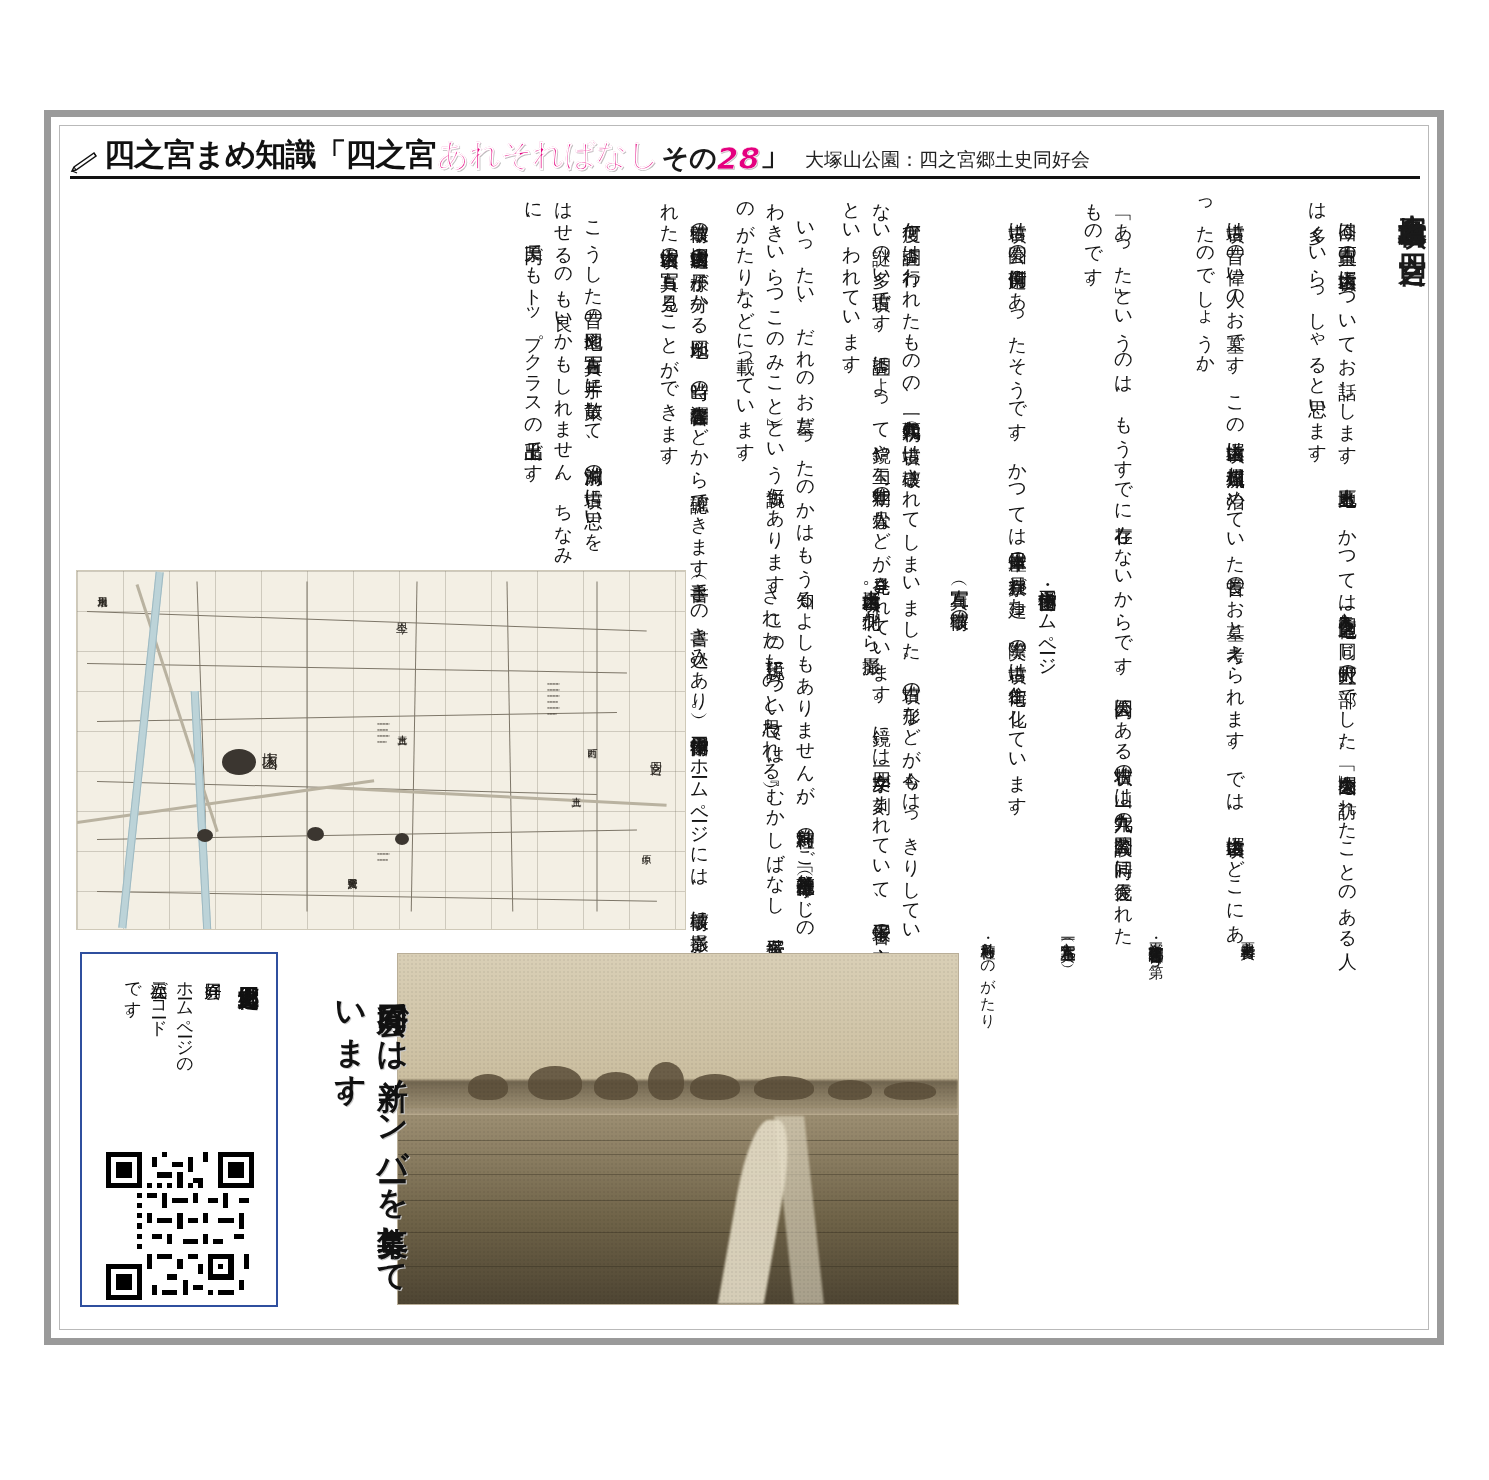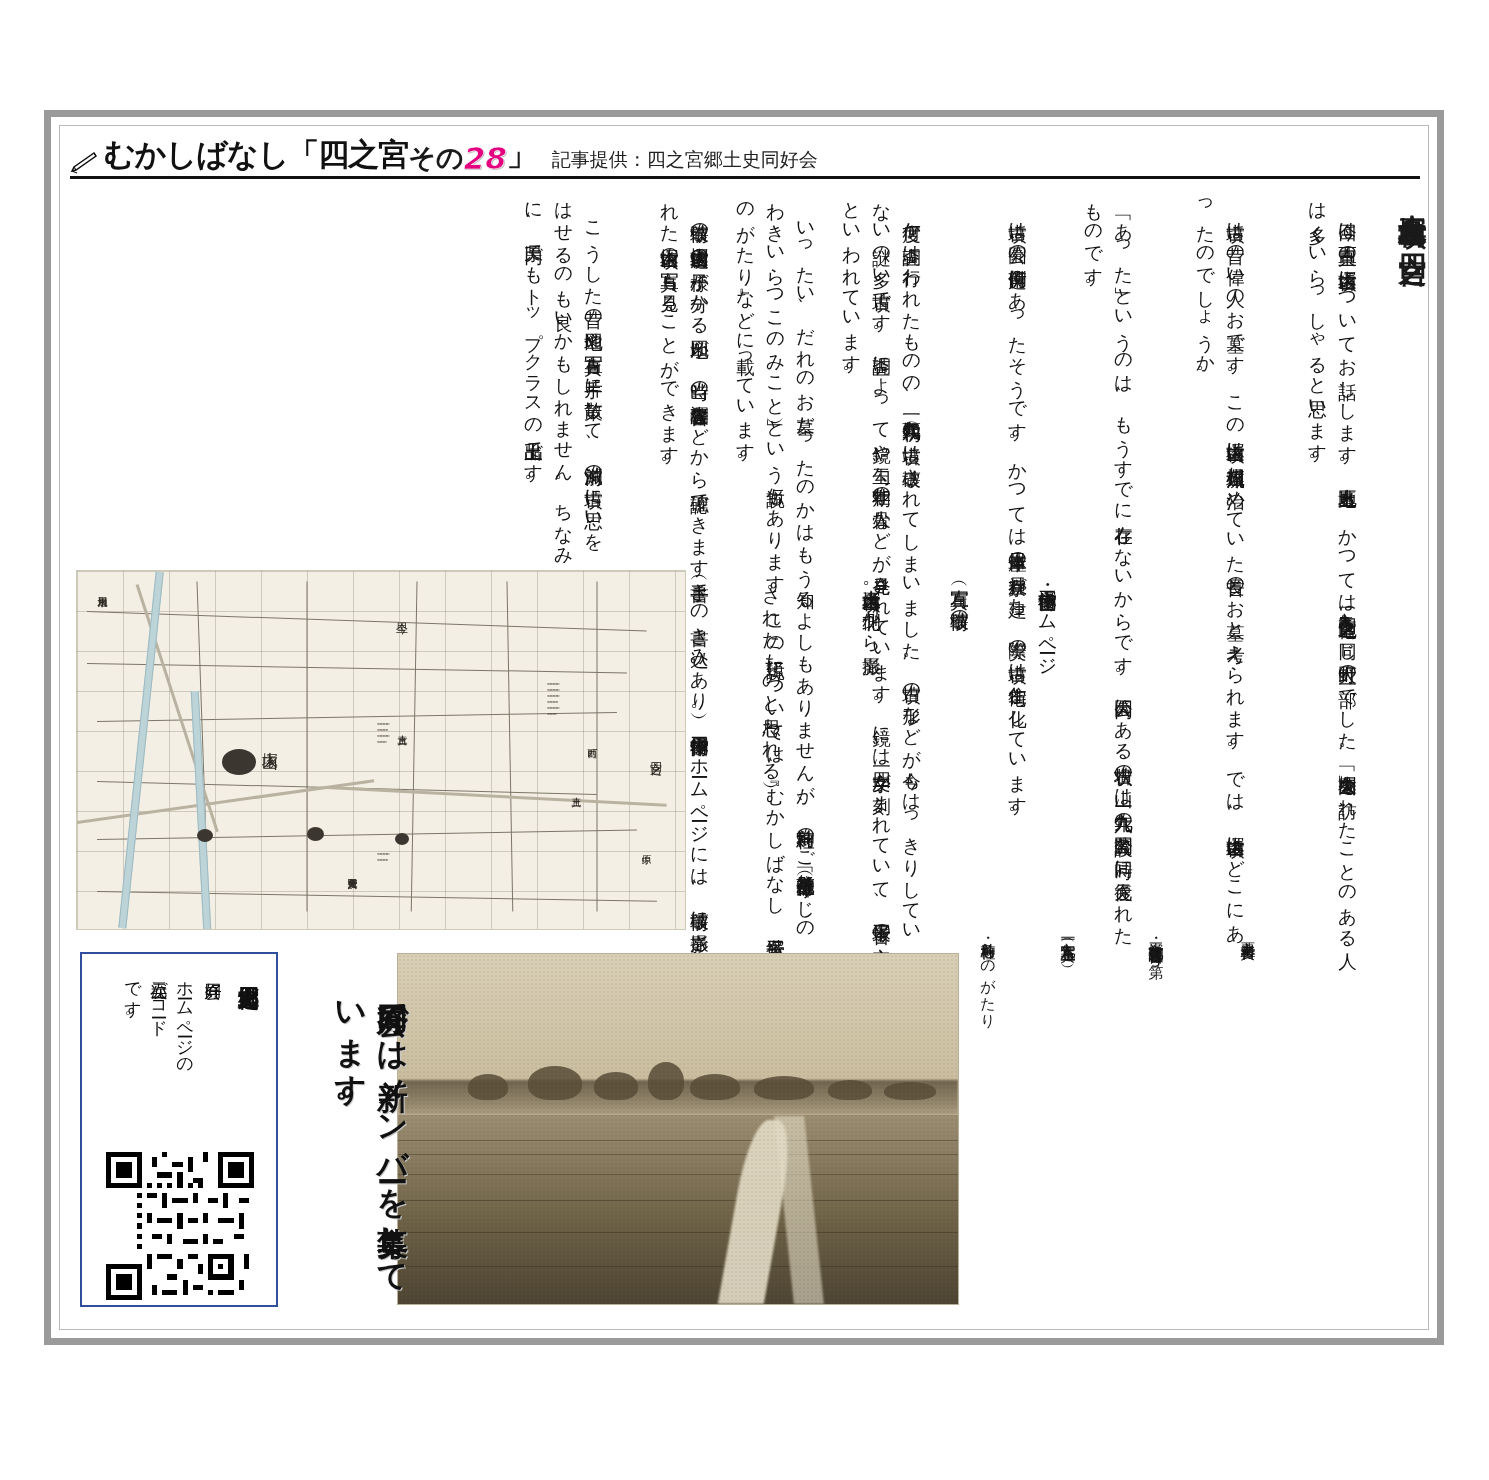--- a/index.html
+++ b/index.html
@@ -317,25 +317,26 @@
 
   <div class="header">
     <span class="pencil-icon">
       <svg viewBox="0 0 30 26" width="30" height="26">
         <path d="M2 21 L6 20 L26 6 L24 3 L4 17 Z" fill="#ffffff" stroke="#111" stroke-width="1.4"></path>
         <path d="M4 17 L6 20" stroke="#111" stroke-width="1.2"></path>
         <path d="M24 3 L26 6" stroke="#111" stroke-width="1.2"></path>
         <path d="M2 21 L7 23" stroke="#111" stroke-width="1.2"></path>
       </svg>
     </span>
-    <span class="title-main">むかしばなし「四之宮</span>
+    <span class="title-main">四之宮まめ知識「四之宮</span>
+    <span class="title-accent">あれそればなし</span>
     <span class="title-sono">その</span>
     <span class="title-num">28</span>
     <span class="title-close">」</span>
-    <span class="credit">記事提供：四之宮郷土史同好会</span>
+    <span class="credit">大塚山公園：四之宮郷土史同好会</span>
   </div>
   <div class="header-rule"></div>
 
   <div class="col vtitle" id="art-title">真土大塚山古墳と四之宮</div>
 
   <div class="col vtext" id="c1">　今回は西真土の大塚山古墳についてお話しします。真土地区も、かつては四之宮地区と同じ大野町の一部でした。「大塚山公園」を訪れたことのある人は多くいらっしゃると思います。</div>
   <div class="col vtext" id="c2">　古墳は昔の偉い人のお墓です。この大塚山古墳は相模川流域を治めていた首長のお墓と考えられます。では、大塚山古墳はどこにあったのでしょうか。</div>
   <div class="col vtext" id="c3">　「あった」というのは、もうすでに存在しないからです。公園内にある古墳状の山は一九九六年の公園開設と同時に復元されたものです。</div>
   <div class="col vtext" id="c4">　古墳は公園の南側付近にあったそうです。かつては日産車体の社員寮が建ち、実際の古墳は住宅街と化しています。</div>
   <div class="col vtext" id="c5">　何度か調査は行われたものの、一九六〇年代初頭に古墳は破壊されてしまいました。古墳の形などが今もはっきりしていない謎の多い古墳です。調査によって鏡や勾玉、壮年期の人骨などが発見されています。鏡には一四文字が刻まれていて、平塚最古の文字といわれています。</div>

